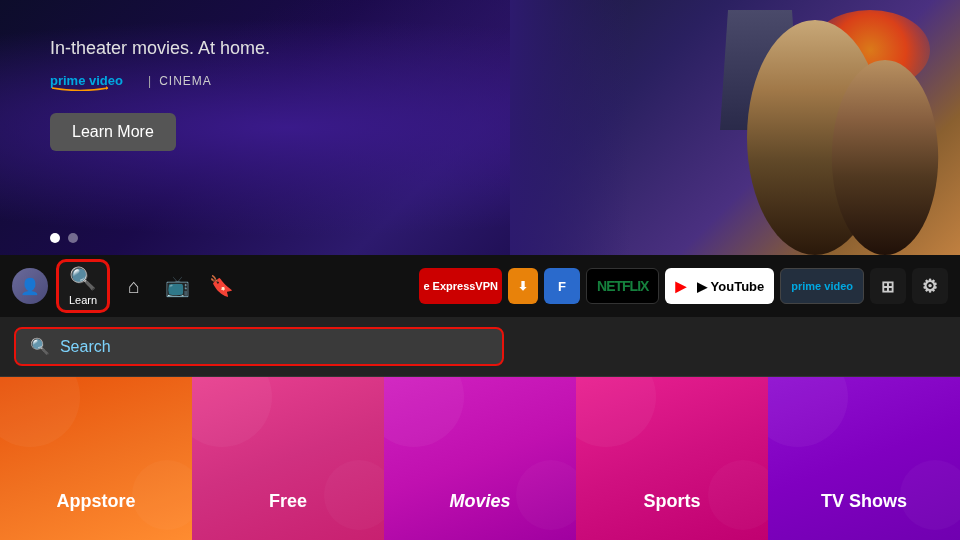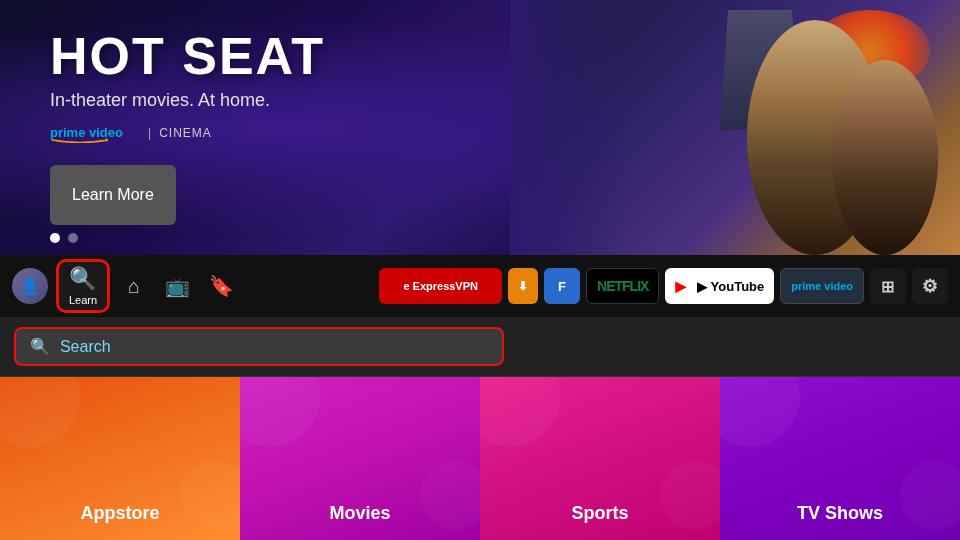--- a/index.html
+++ b/index.html
@@ -51,21 +51,21 @@
       display: flex;
       align-items: center;
       gap: 8px;
     }
     .hero-btn {
       margin-top: 22px;
       background: #555;
       color: #fff;
       border: none;
       border-radius: 6px;
-      padding: 21px 22px;
+      padding: 10px 22px;
       font-size: 16px;
       cursor: pointer;
     }
     .hero-dots {
       position: absolute;
       bottom: 12px;
       left: 50px;
       display: flex;
       gap: 8px;
     }
@@ -188,21 +188,21 @@
       padding: 0 10px;
       font-size: 13px;
       font-weight: bold;
       cursor: pointer;
       flex-shrink: 0;
     }
     .app-expressvpn {
       background: #cc0000;
       color: #fff;
       font-size: 11px;
-      padding: 0 24px;
+      padding: 0 4px;
     }
     .app-downloader {
       background: #e8820a;
       color: #fff;
       font-size: 12px;
     }
     .app-square {
       background: #2a6acc;
       color: #fff;
       width: 36px;
@@ -272,36 +272,37 @@
     .categories {
       display: flex;
       height: 163px;
       gap: 0;
     }
     .cat-item {
       flex: 1;
       display: flex;
       align-items: flex-end;
       justify-content: center;
-      padding-bottom: 16px;
+      padding-bottom: 28px;
       font-size: 18px;
       font-weight: bold;
       color: #fff;
       cursor: pointer;
       position: relative;
       overflow: hidden;
     }
     .cat-appstore {
       background: linear-gradient(160deg, #e8520a 0%, #f07020 50%, #ff8c30 100%);
     }
     .cat-free {
       background: linear-gradient(160deg, #e84090 0%, #d03080 50%, #c82070 100%);
     }
     .cat-movies {
       background: linear-gradient(160deg, #d020c0 0%, #c010b0 50%, #a000a0 100%);
+      font-style: italic;
     }
     .cat-tvshows {
       background: linear-gradient(160deg, #9010d0 0%, #8000c0 50%, #7000b0 100%);
     }
     .cat-sports {
       background: linear-gradient(160deg, #e82090 0%, #d01080 50%, #c00070 100%);
     }
     .cat-decoration {
       position: absolute;
       border-radius: 50%;
@@ -321,21 +322,20 @@
       bottom: 10px;
       right: -10px;
     }
   </style>
 </head>
 <body>
 
 <div class="hero">
   <div class="hero-bg-glow"></div>
   <div class="hero-content">
-    <div class="hero-title">HOT SEAT</div>
     <div class="hero-subtitle">In-theater movies. At home.</div>
     <div class="hero-brand">
 
       <svg width="90" height="20" viewBox="0 0 90 20">
         <text x="0" y="14" font-size="13" font-weight="bold" fill="#00a8e1" font-family="Arial">prime video</text>
         <path d="M 2 17 Q 30 22 58 17" stroke="#ff9900" stroke-width="1.5" fill="none"></path>
         <polygon points="56,15 58,17 56,19" fill="#ff9900" transform="translate(0,0)"></polygon>
       </svg>
       <span style="color:#aaa;font-size:12px;">|</span>
       <span style="color:#ccc;font-size:12px;letter-spacing:1px;">CINEMA</span>
@@ -413,20 +413,25 @@
     <span class="search-input-text">Search</span>
   </div>
 </div>
 
 <div class="categories">
   <div class="cat-item cat-appstore">
     <div class="cat-decoration cat-circle-1"></div>
     <div class="cat-decoration cat-circle-2"></div>
     <span>Appstore</span>
   </div>
+  <div class="cat-item cat-free">
+    <div class="cat-decoration cat-circle-1"></div>
+    <div class="cat-decoration cat-circle-2"></div>
+    <span>Free</span>
+  </div>
   <div class="cat-item cat-movies">
     <div class="cat-decoration cat-circle-1"></div>
     <div class="cat-decoration cat-circle-2"></div>
     <span>Movies</span>
   </div>
   <div class="cat-item cat-sports">
     <div class="cat-decoration cat-circle-1"></div>
     <div class="cat-decoration cat-circle-2"></div>
     <span>Sports</span>
   </div>

